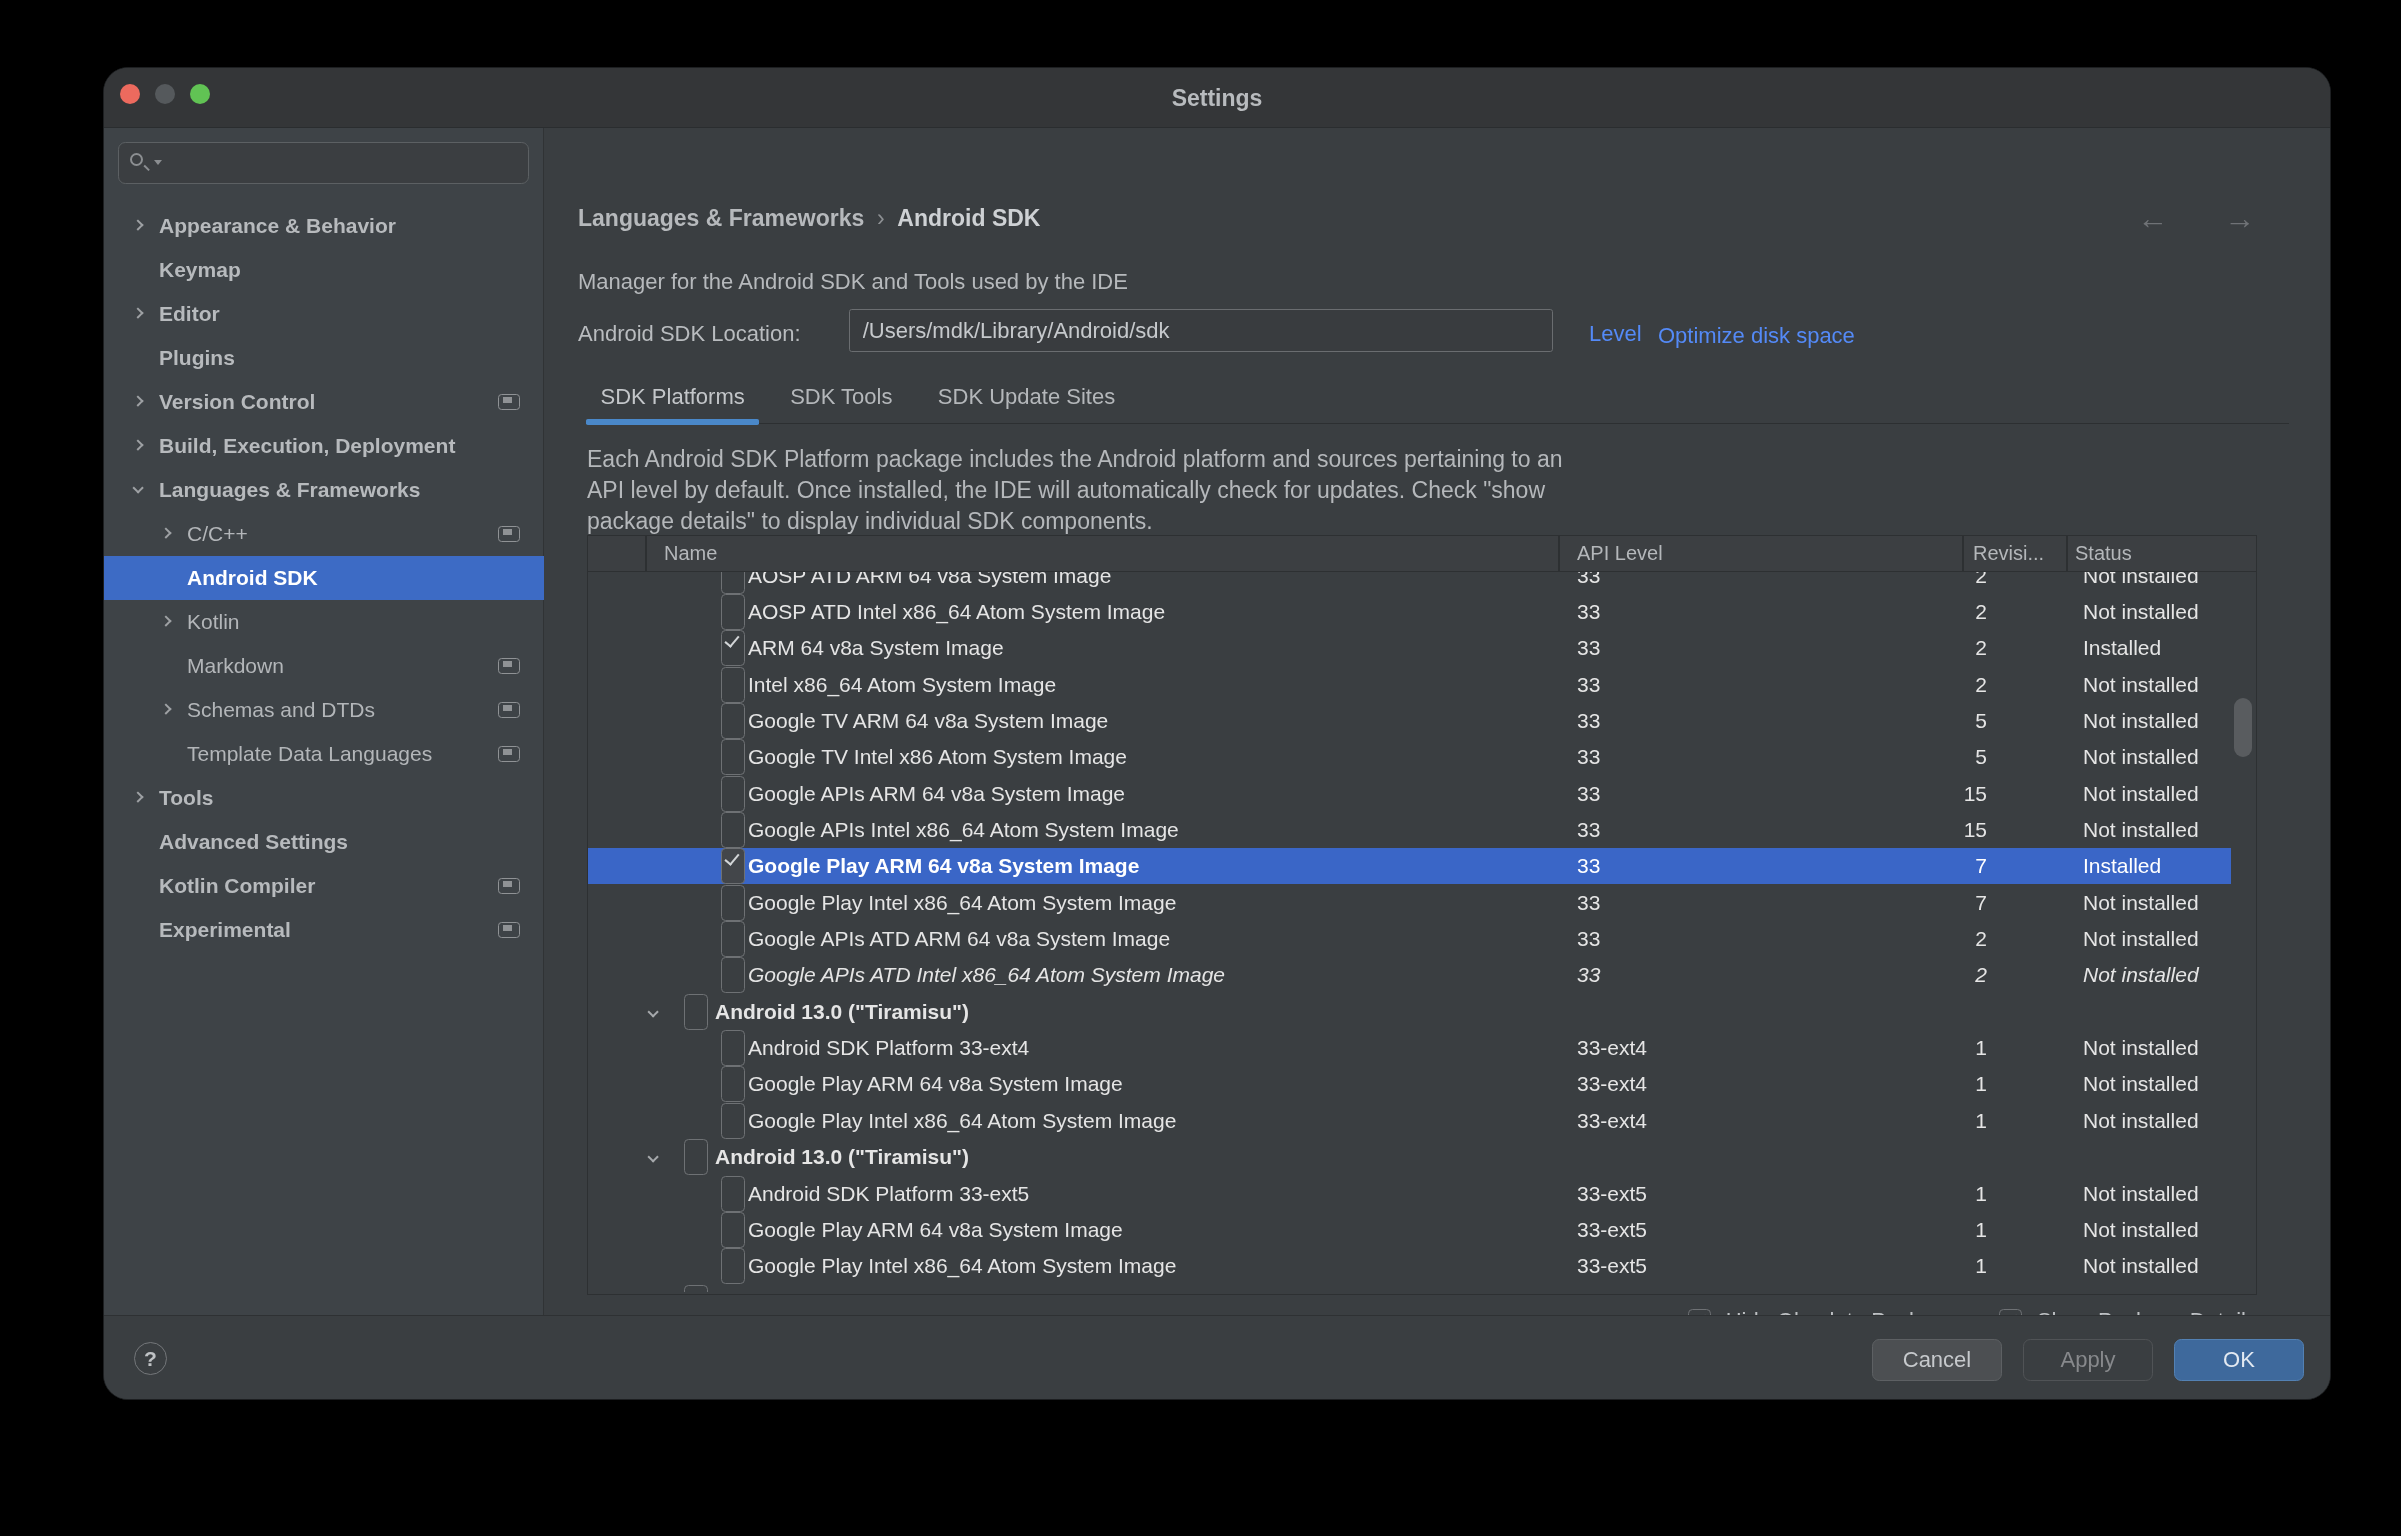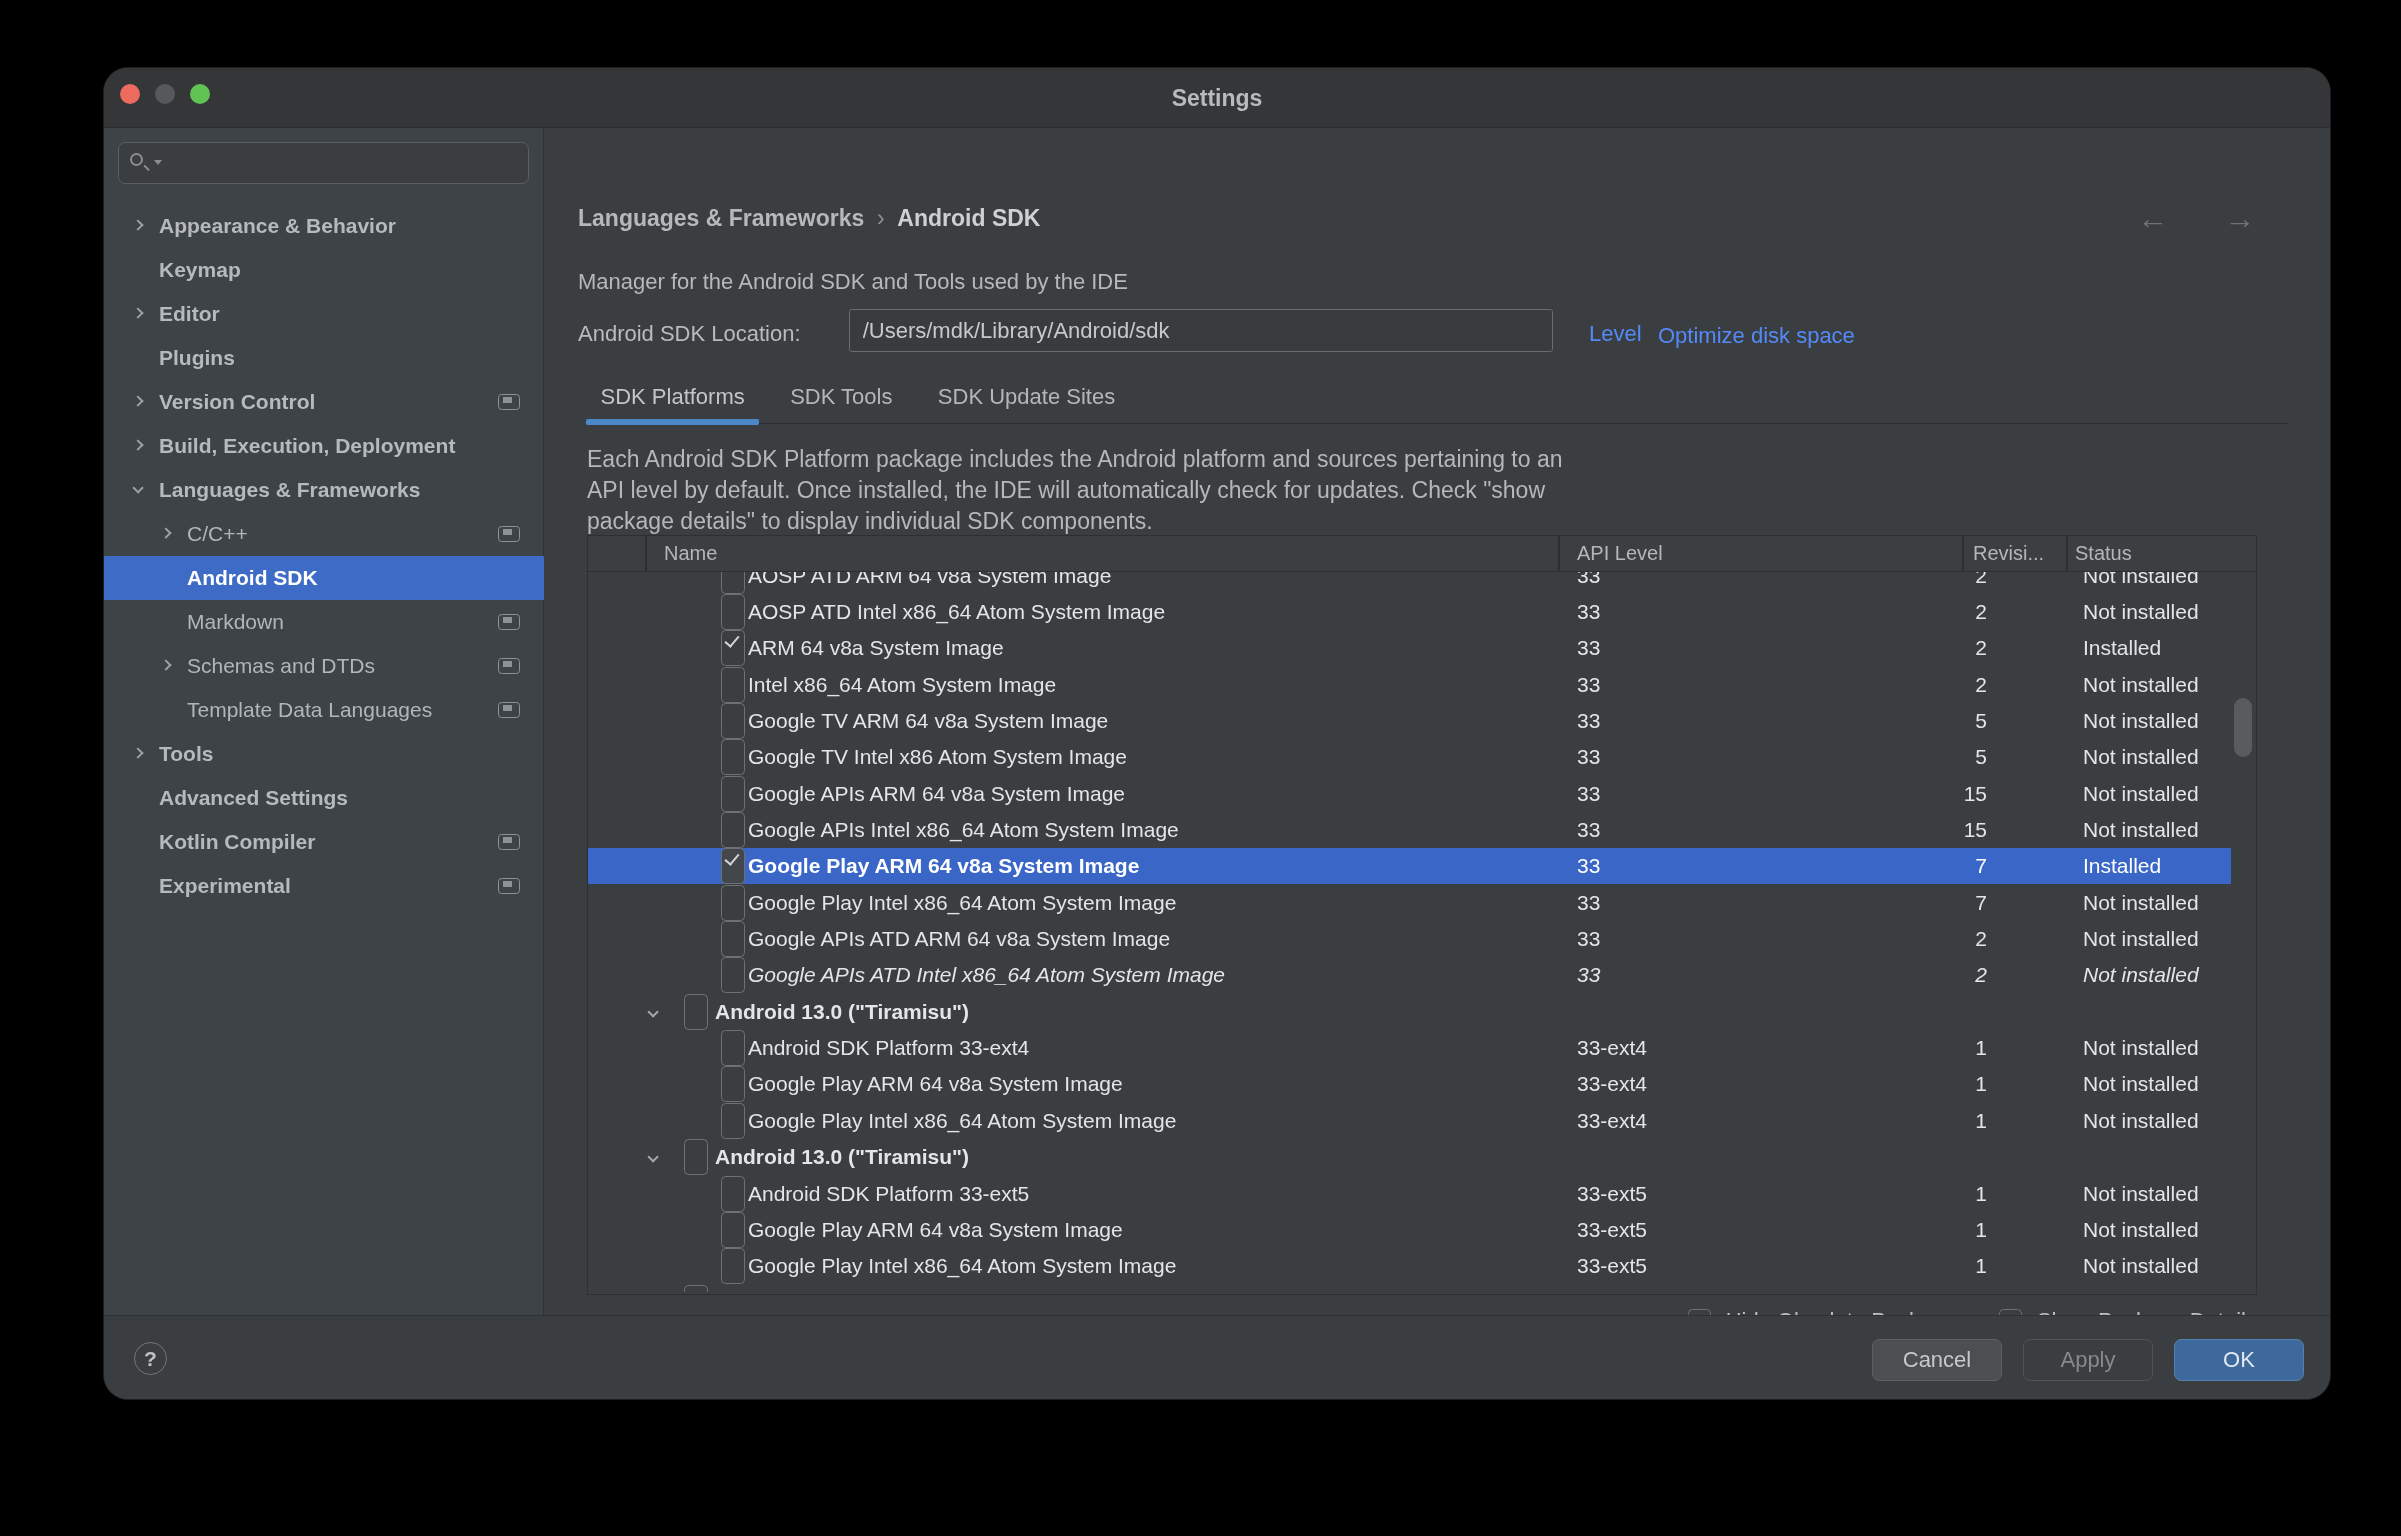--- a/index.html
+++ b/index.html
@@ -137,20 +137,24 @@
         </div>
         <div class="tree-item lvl2">
           <span class="chev"></span>
           <span class="lbl">C/C++</span>
           <span class="mini-icon"></span>
         </div>
         <div class="tree-item lvl2 selected">
           <span class="lbl">Android SDK</span>
         </div>
         <div class="tree-item lvl2">
+          <span class="chev"></span>
+          <span class="lbl">Kotlin</span>
+        </div>
+        <div class="tree-item lvl2">
           <span class="lbl">Markdown</span>
           <span class="mini-icon"></span>
         </div>
         <div class="tree-item lvl2">
           <span class="chev"></span>
           <span class="lbl">Schemas and DTDs</span>
           <span class="mini-icon"></span>
         </div>
         <div class="tree-item lvl2">
           <span class="lbl">Template Data Languages</span>

